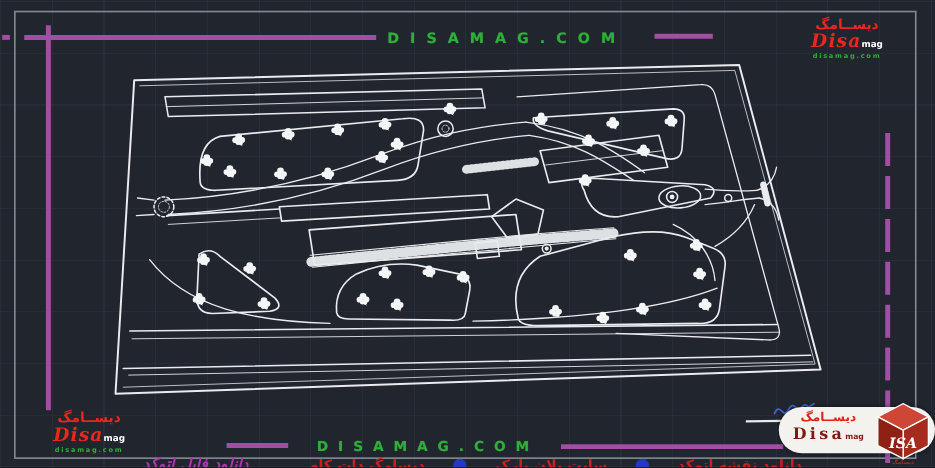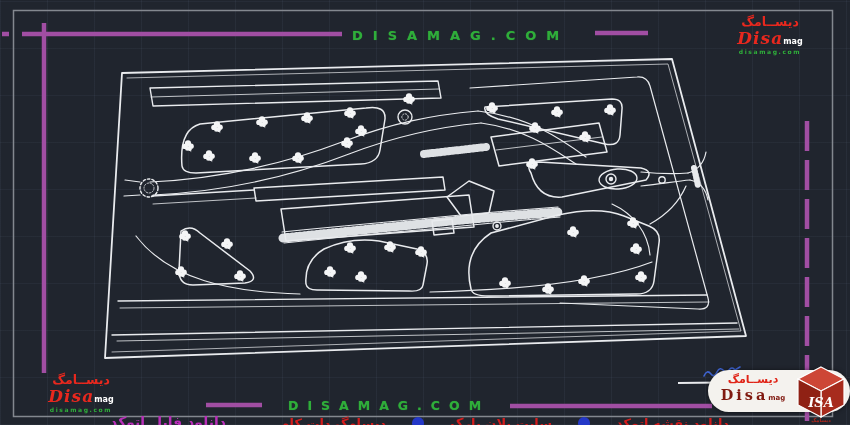--- a/index.html
+++ b/index.html
@@ -41,21 +41,21 @@
   }
   #footer-badge .fa{color:#e02417;font-size:11px;font-weight:700;direction:rtl;display:block;margin-right:52px;}
   #footer-badge .en{color:#801910;font-family:"DejaVu Serif",serif;font-weight:700;
      font-size:14.5px;letter-spacing:3px;display:block;margin-right:52px;margin-top:3px;}
   #footer-badge .en .suffix{font-size:7px;letter-spacing:0;font-family:"DejaVu Sans",sans-serif;}
   #cube-logo{position:absolute;left:792px;top:362px;width:58px;height:62px;}
 
   #signature{position:absolute;left:670px;top:360px;width:104px;height:28px;}
 
   .clipped{position:absolute;overflow:hidden;}
-  #clip-magenta{left:98px;top:414px;width:128px;height:11px;}
+  #clip-magenta{left:98px;top:414px;width:128px;height:11px;font-style:italic;}
   #clip-magenta .t{font-size:14px;font-weight:700;color:#b82fb8;direction:rtl;white-space:nowrap;}
   #clip-red{left:280px;top:416px;width:545px;height:9px;display:flex;overflow:hidden;}
   #clip-red .row{display:flex;gap:26px;align-items:flex-start;direction:rtl;}
   #clip-red .t{font-size:13px;font-weight:700;color:#d31c1c;white-space:nowrap;}
   .blue-dot{width:12px;height:12px;border-radius:50%;background:#2438c8;flex:0 0 auto;margin-top:1px;}
 </style>
 </head>
 <body>
 
 <div id="stage">

